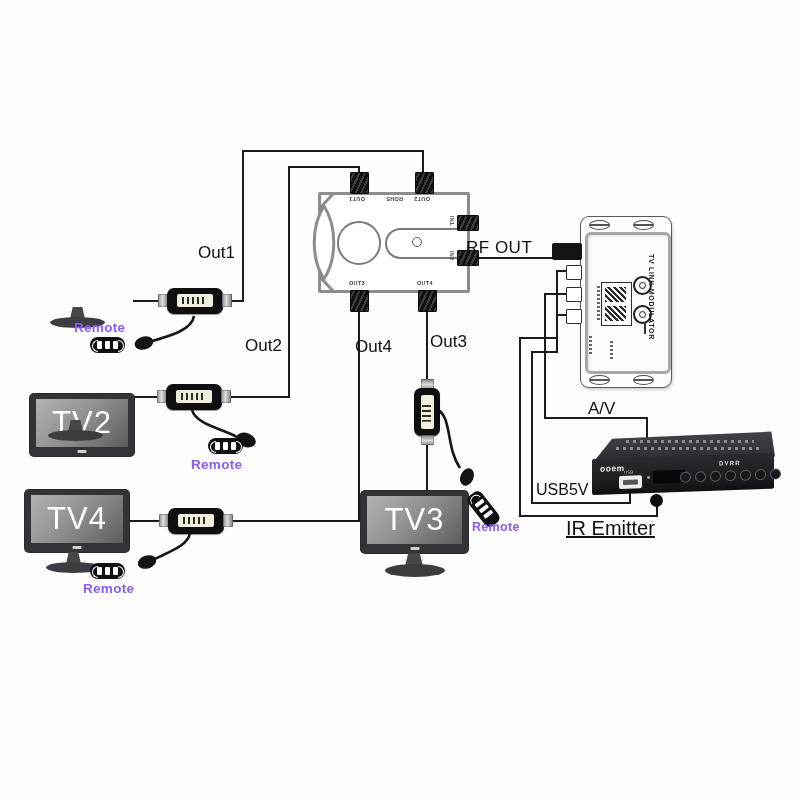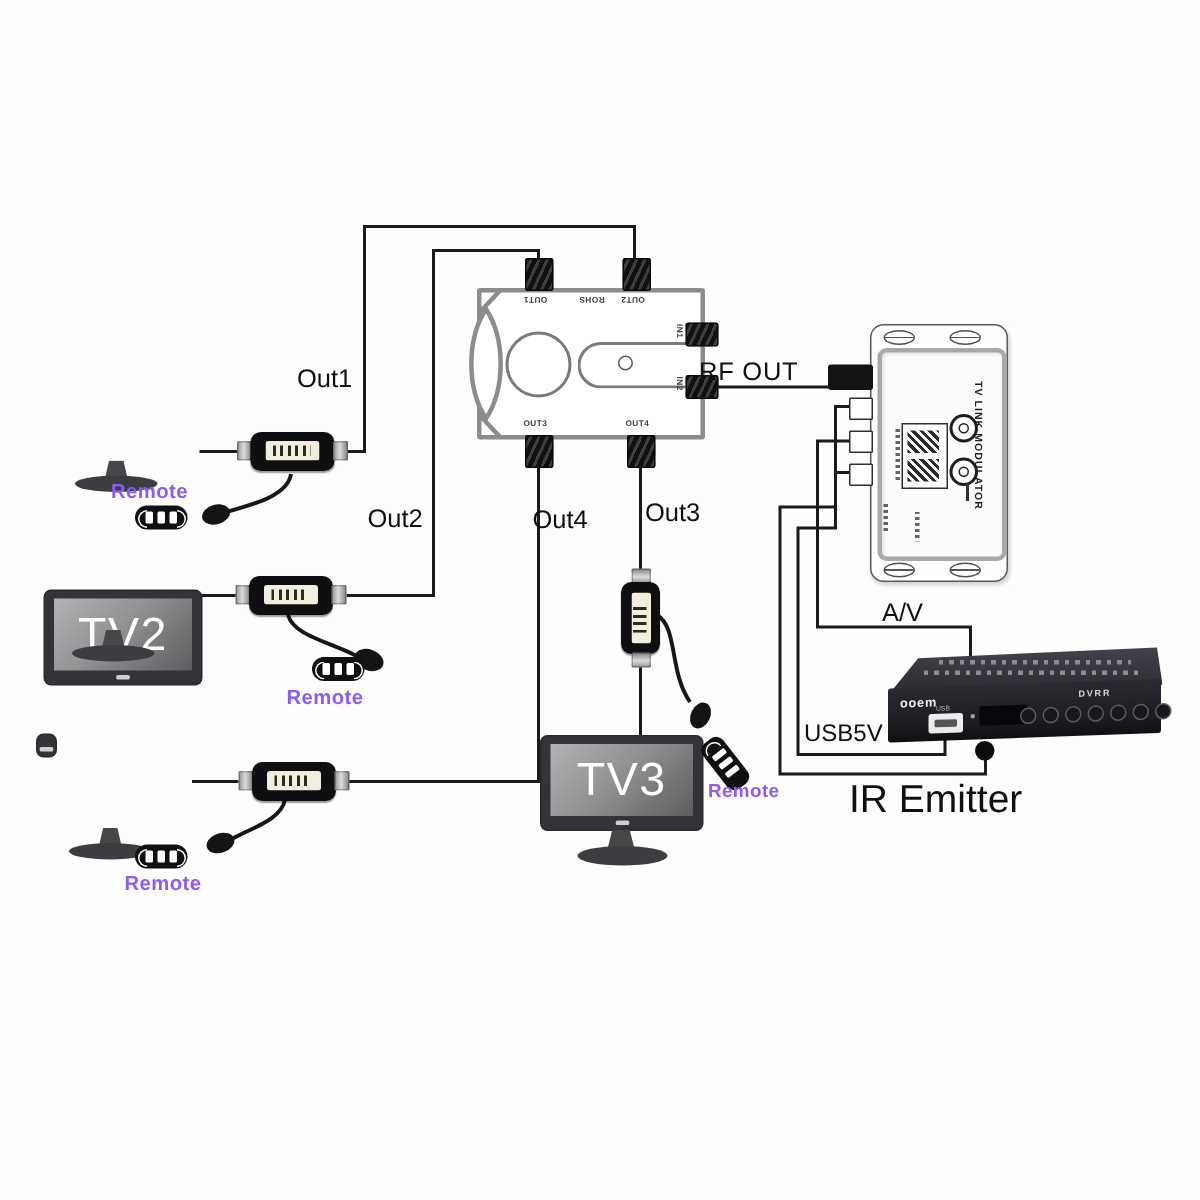--- a/index.html
+++ b/index.html
@@ -2,21 +2,21 @@
 <html><head>
 <meta charset="utf-8">
 <style>
   html,body{margin:0;padding:0;background:#ffffff;}
   .canvas{position:relative;width:800px;height:800px;background:#fdfdfd;overflow:hidden;
           font-family:"Liberation Sans",sans-serif;}
   svg.wires{position:absolute;left:0;top:0;z-index:1;}
   .dev{position:absolute;z-index:2;}
   .lbl{position:absolute;z-index:4;color:#101010;font-size:17px;white-space:nowrap;}
   .lbl.big{font-size:16px;}
-  .lbl.med{font-size:26px;}
+  .lbl.med{font-size:20px;text-decoration:underline;}
   .remote-lbl{position:absolute;z-index:4;color:#8b5cf6;font-size:13.5px;font-weight:bold;letter-spacing:.3px;}
 
   
   .tv-frame{position:absolute;background:#343438;border-radius:4px;padding:5px 6px 9px 6px;box-shadow:0 0 0 1px #2a2a2e;}
   .tv-screen{display:flex;align-items:center;justify-content:center;
              background:linear-gradient(135deg,#b2b2b4 0%,#929294 45%,#5d5d60 100%);
              color:#fff;font-size:31px;letter-spacing:1px;}
   .tv-notch{position:absolute;left:50%;bottom:3px;transform:translateX(-50%);width:9px;height:3px;background:#cfcfcf;border-radius:1px;}
   .tv-neck{position:absolute;background:#47474a;clip-path:polygon(18% 0,82% 0,100% 100%,0 100%);}
   .tv-base{position:absolute;background:#3d3d41;border-radius:50%;}
@@ -158,20 +158,23 @@
     </div>
   <div class="remote-lbl" style="left:191px;top:457px;">Remote</div>
   <div class="dongle" style="left:157px;top:384px;width:74px;height:26px;">
     <span class="stub" style="left:0;top:6px;width:10px;height:13px;"></span>
     <span class="body" style="left:9px;top:0;width:56px;height:26px;"></span>
     <span class="tag" style="left:19px;top:6px;width:36px;height:13px;"></span>
     <span class="stub" style="right:0;top:6px;width:10px;height:13px;"></span>
   </div>
 
   <div class="tv-frame dev" style="left:25px;top:490px;">
+    <div class="tv-screen" style="width:92px;height:48px;">
+      <span>TV4</span>
+    </div>
     <div class="tv-notch"></div>
   </div>
   <div class="tv-neck dev" style="left:66px;top:552px;width:15px;height:12px;"></div>
   <div class="tv-base dev" style="left:46px;top:562px;width:55px;height:11px;"></div>
   <div class="remote" style="left:90px;top:563px;">
       <i></i>
       <i></i>
       <i></i>
     </div>
   <div class="remote-lbl" style="left:83px;top:581px;">Remote</div>

